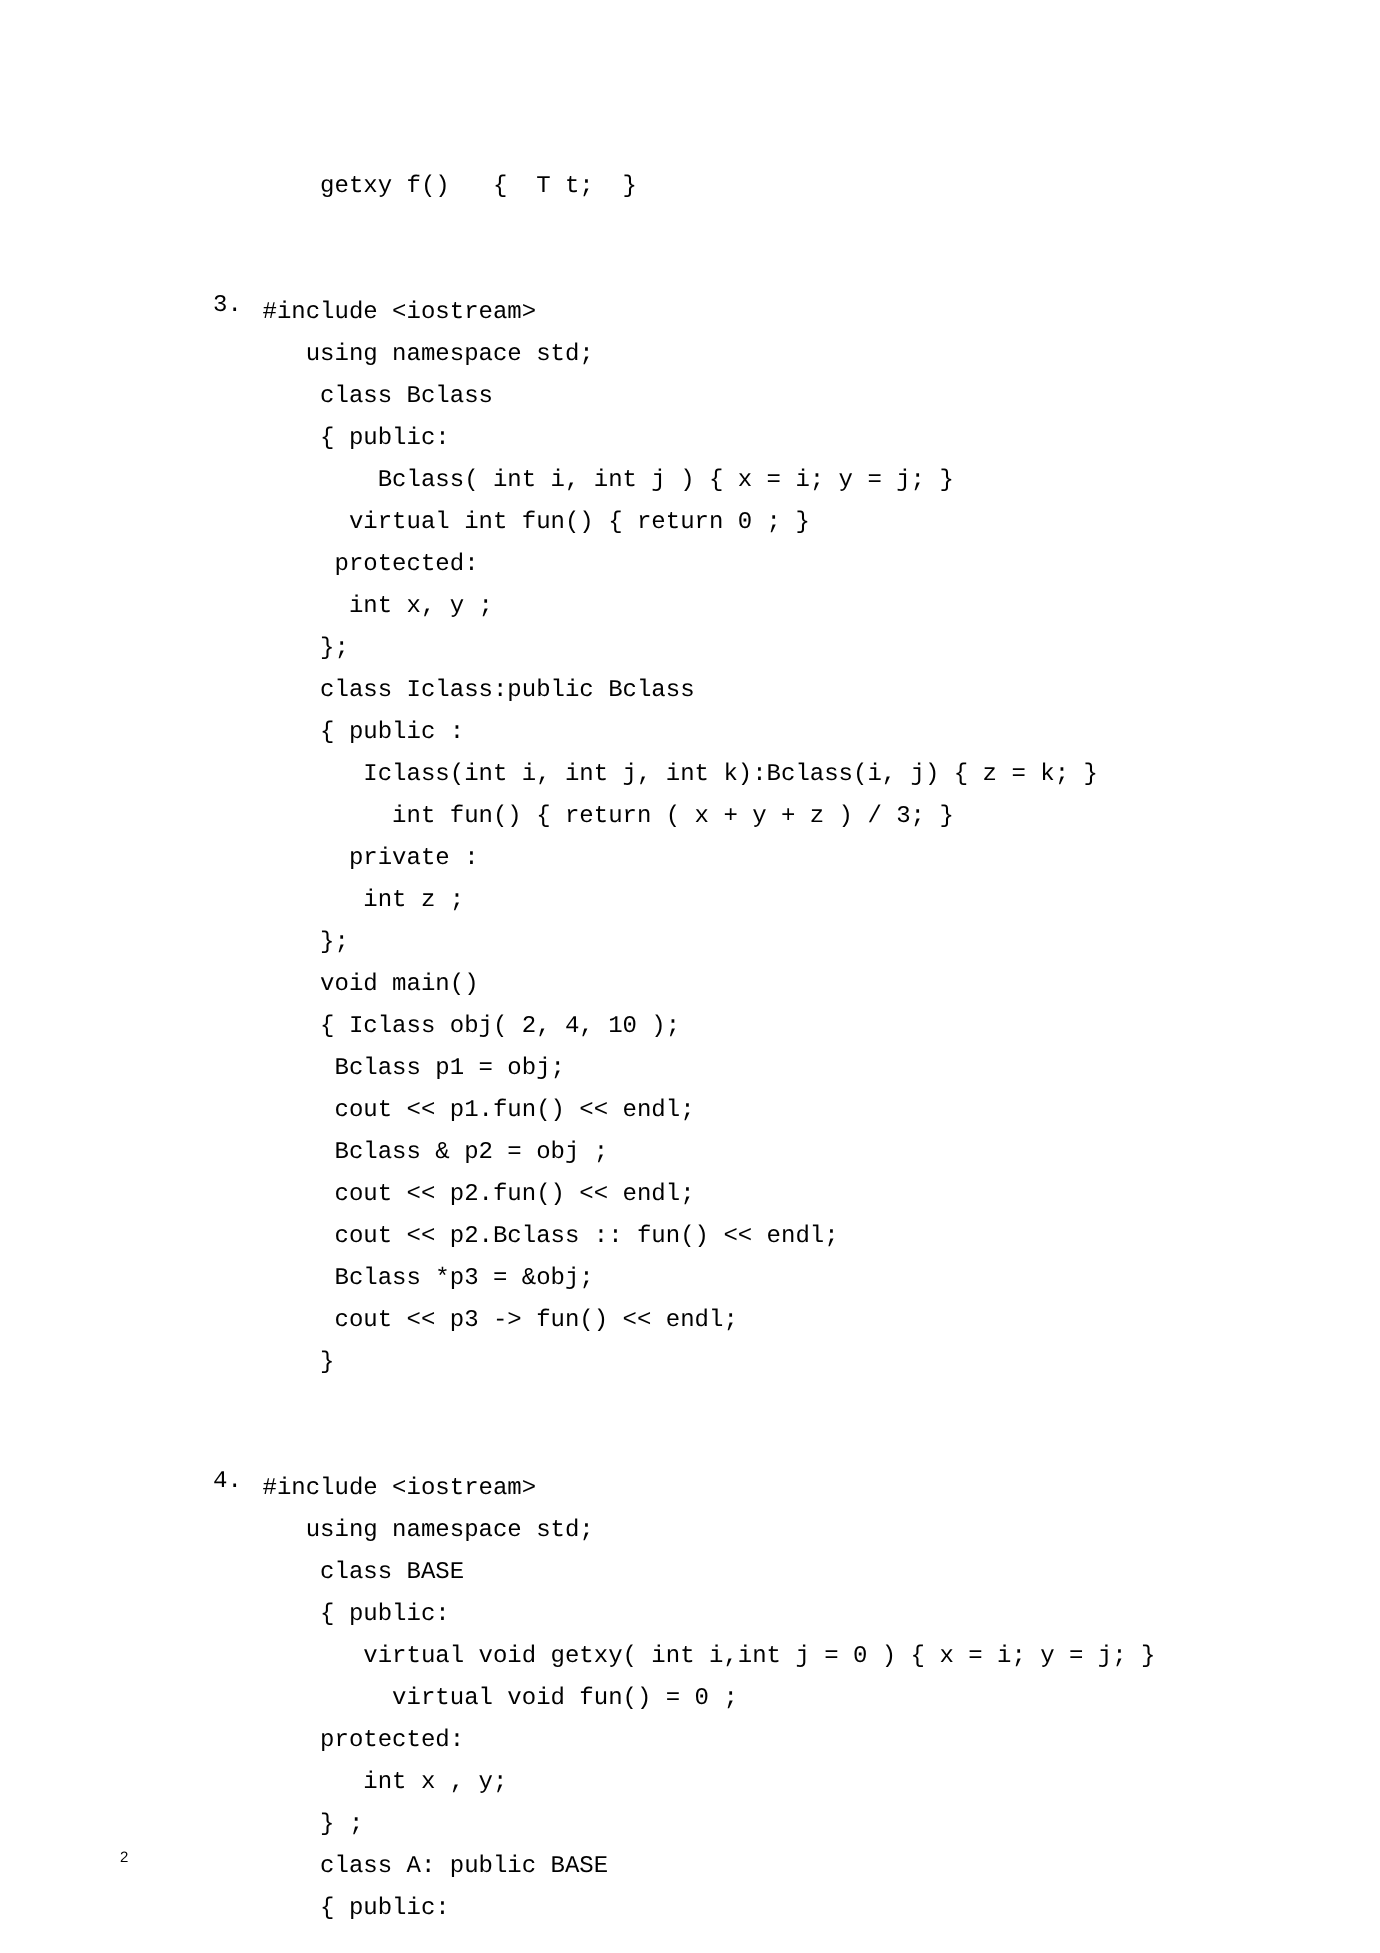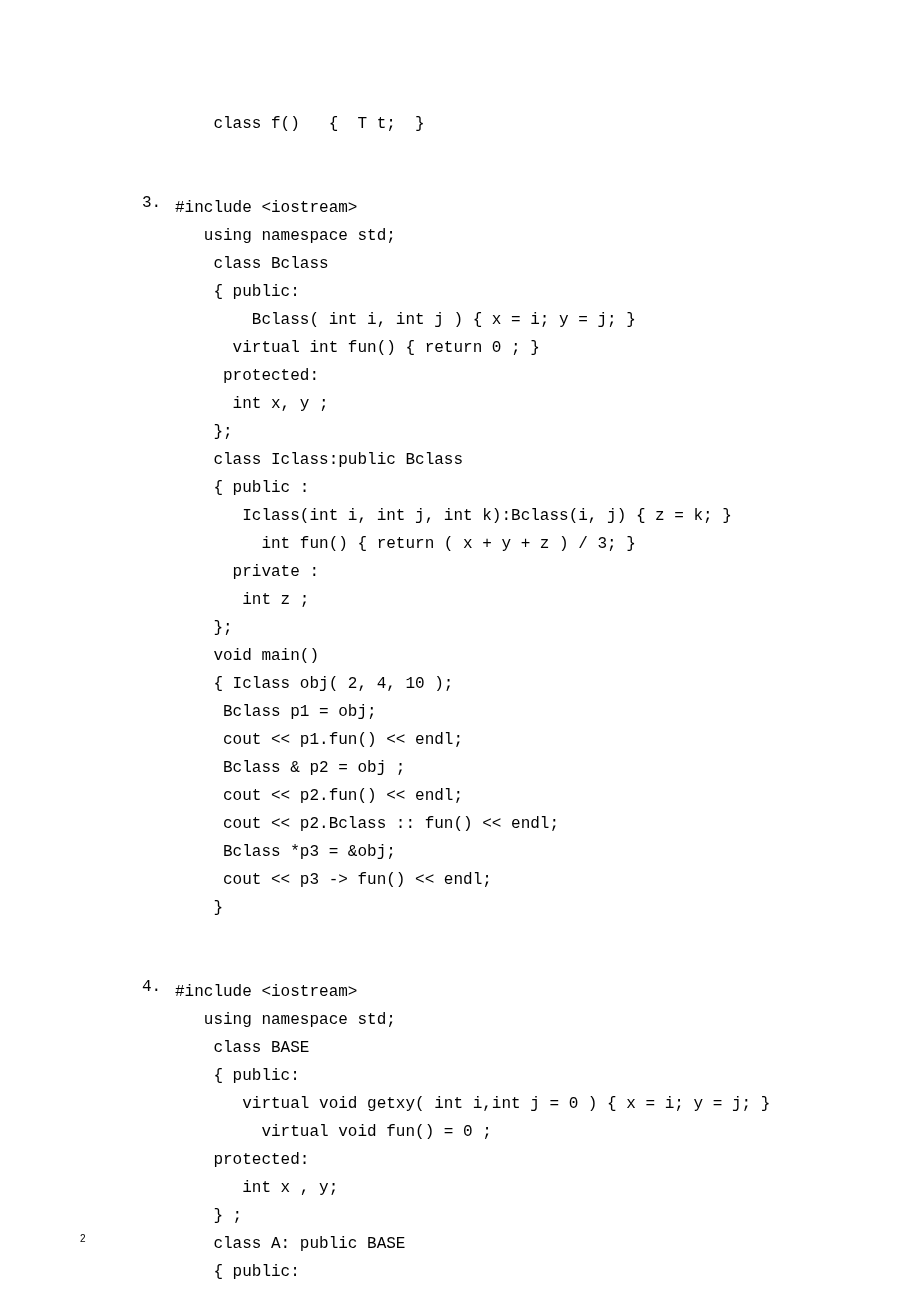--- a/index.html
+++ b/index.html
@@ -43,21 +43,21 @@
     font-size: 10px;
     font-family: Arial, sans-serif;
   }
 </style>
 </head>
 <body>
 
 <div class="page">
 
   <div class="section">
-    <div class="code-block">    class f()   {  T t;  }</div>
+    <div class="code-block">    getxy f()   {  T t;  }</div>
   </div>
 
   <div class="section" style="margin-top:28px;">
     <div class="first-line">
       <span class="item-number">3.</span>
     </div>
     <div class="code-block" id="sec3">#include &lt;iostream&gt;
    using namespace std;
     class Bclass
     { public:

